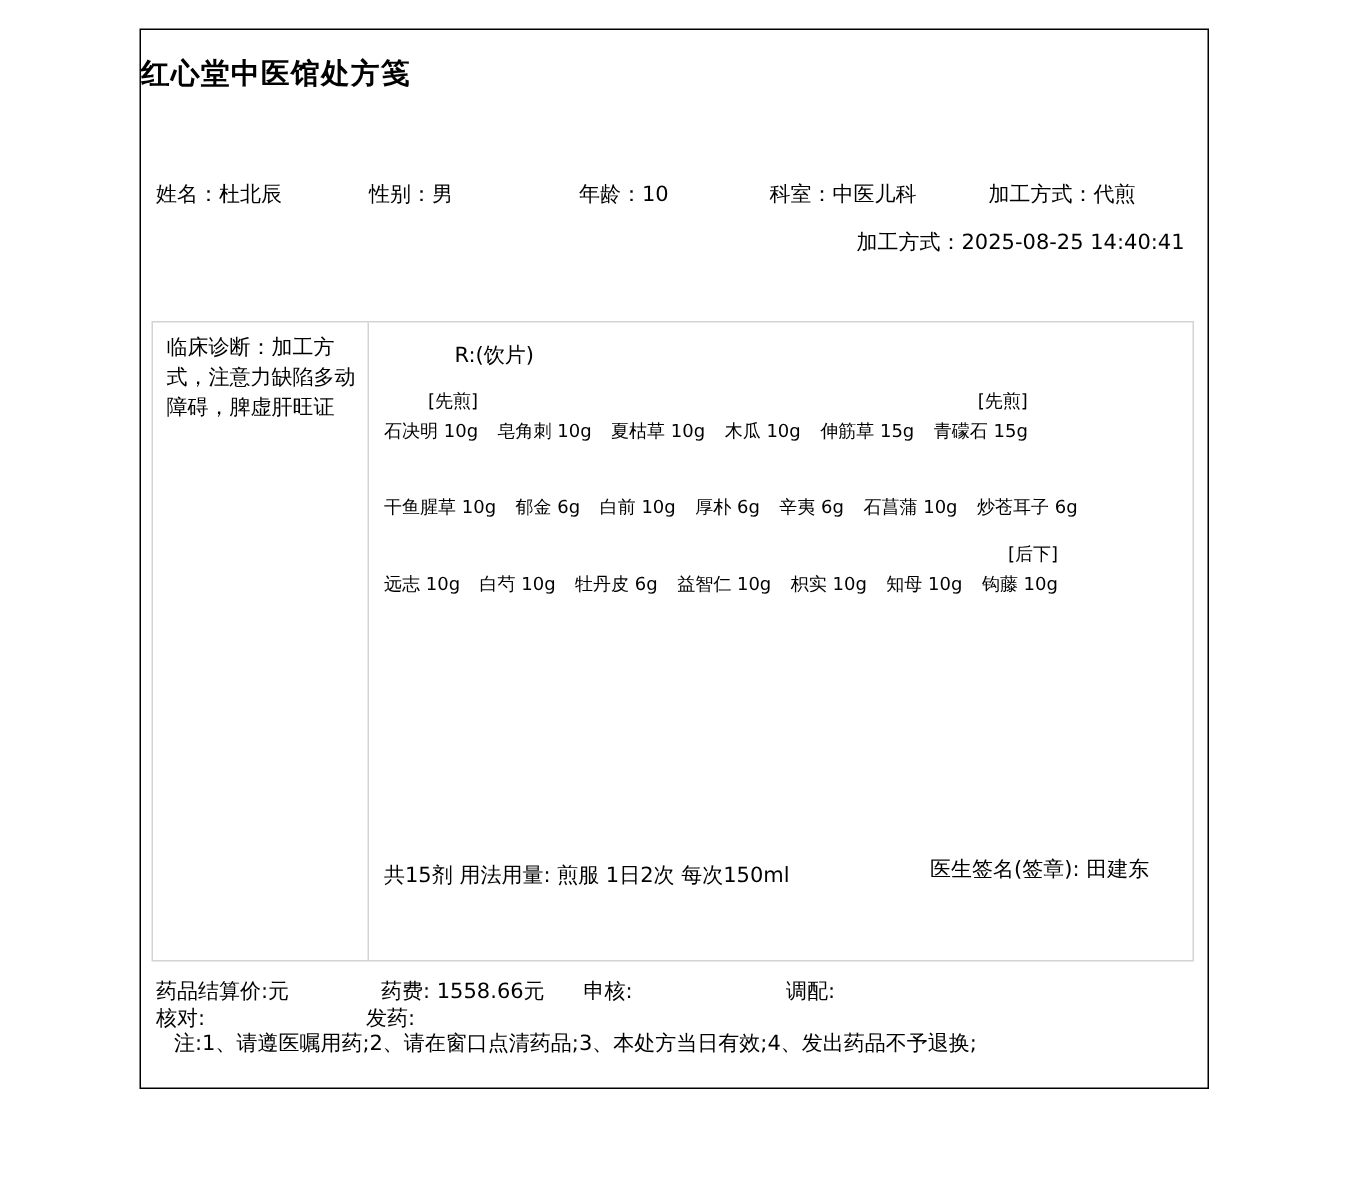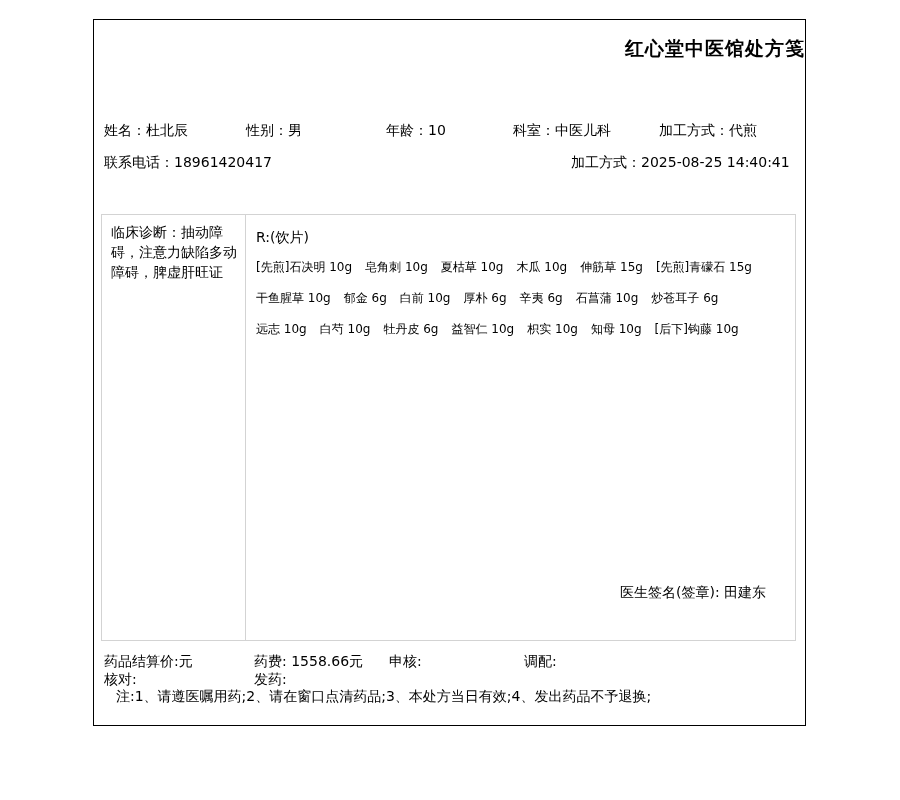--- a/index.html
+++ b/index.html
@@ -6,74 +6,73 @@
   body{
     width:900px;height:800px;position:relative;background:#ffffff;
     font-family:"DejaVu Sans","Liberation Sans",sans-serif;
     color:#000;
   }
   .doc{
     position:absolute;left:93px;top:19px;width:711px;height:705px;
     border:1px solid #000;background:#fff;
   }
   .title{
-    position:absolute;top:16px;left:0;right:0;text-align:right;
+    position:absolute;top:16px;left:0;right:0;text-align:left;
     font-size:19px;font-weight:bold;letter-spacing:1px;
   }
   .row{position:absolute;left:0;right:0;height:20px;font-size:14px;line-height:19px;}
   .row .item{position:absolute;white-space:nowrap;}
   .info-row-1{top:101px}
   .info-row-2{top:133px}
   #p-name{left:10px}#p-gender{left:152px}#p-age{left:292px}#p-dept{left:419px}#p-process{left:565px}
   #p-phone{left:10px}#p-rxno{left:187px}#p-time{left:477px}
   .rxbox{
     position:absolute;left:7px;top:194px;width:693px;height:425px;
     border:1px solid #d3d3d3;display:flex;align-items:stretch;
   }
   .diag{
     width:131px;border-right:1px solid #d3d3d3;
     padding:7px 3px 8px 9px;font-size:14px;line-height:20px;
   }
   .rxmain{flex:1;position:relative;padding:12px 10px;}
-  .rx-header{font-size:14px;line-height:20px;}
+  .rx-header{font-size:14px;line-height:20px;margin-left:47px;}
   .herb-row{display:flex;gap:13px;margin-top:10px;}
-  .herb-item{display:flex;flex-direction:row;}
+  .herb-item{display:flex;flex-direction:column;}
   .herb-tag{height:20px;font-size:12px;line-height:20px;text-align:right;white-space:nowrap;}
   .herb-name{font-size:12px;line-height:21px;white-space:nowrap;}
   .usage{position:absolute;left:10px;top:360px;font-size:14px;line-height:19px;}
-  .doctor{position:absolute;left:374px;top:368px;font-size:14px;line-height:19px;white-space:nowrap;}
+  .doctor{position:absolute;left:374px;top:356px;font-size:14px;line-height:19px;white-space:nowrap;}
   .footer-row-1{top:632px}
   .footer-row-2{top:650px}
   .footer-note{top:667px}
   #f-settle{left:10px}#f-fee{left:160px}#f-review{left:295px}#f-dispense{left:430px}
-  #f-check{left:10px}#f-issue{left:160px}
+  #f-check{left:10px}#f-issue{left:150px}
   #f-note{left:22px}
 </style>
 </head>
 <body>
 
 <div class="doc">
 
   <div class="title">红心堂中医馆处方笺</div>
 
   <div class="row info-row-1">
     <span class="item" id="p-name"><span>姓名：</span><span>杜北辰</span></span>
     <span class="item" id="p-gender"><span>性别：</span><span>男</span></span>
     <span class="item" id="p-age"><span>年龄：</span><span>10</span></span>
     <span class="item" id="p-dept"><span>科室：</span><span>中医儿科</span></span>
     <span class="item" id="p-process"><span>加工方式：</span><span>代煎</span></span>
   </div>
 
   <div class="row info-row-2">
-    <span class="item" id="p-phone"><span>联系电话：</span><span>18961420417</span></span>
     <span class="item" id="p-time"><span>加工方式：</span><span>2025-08-25 14:40:41</span></span>
   </div>
 
   <div class="rxbox">
-    <div class="diag">临床诊断：抽动障碍，注意力缺陷多动障碍，脾虚肝旺证</div>
+    <div class="diag">临床诊断：加工方式，注意力缺陷多动障碍，脾虚肝旺证</div>
     <div class="rxmain">
       <div class="rx-header">R:(饮片)</div>
       <div>
           <div class="herb-row">
             <div class="herb-item">
               <div class="herb-tag">[先煎]</div>
               <div class="herb-name">石决明 10g</div>
             </div>
             <div class="herb-item">
               <div class="herb-tag"></div>
@@ -151,20 +150,21 @@
               <div class="herb-tag"></div>
               <div class="herb-name">知母 10g</div>
             </div>
             <div class="herb-item">
               <div class="herb-tag">[后下]</div>
               <div class="herb-name">钩藤 10g</div>
             </div>
           </div>
         </div>
       <div class="usage">
+        <div>共15剂 用法用量: 煎服 1日2次 每次150ml</div>
       </div>
       <div class="doctor"><span>医生签名(签章): </span><span>田建东</span></div>
     </div>
   </div>
 
   <div class="row footer-row-1">
     <span class="item" id="f-settle"><span>药品结算价:</span><span>元</span></span>
     <span class="item" id="f-fee"><span>药费: </span><span>1558.66元</span></span>
     <span class="item" id="f-review">申核:</span>
     <span class="item" id="f-dispense">调配:</span>

